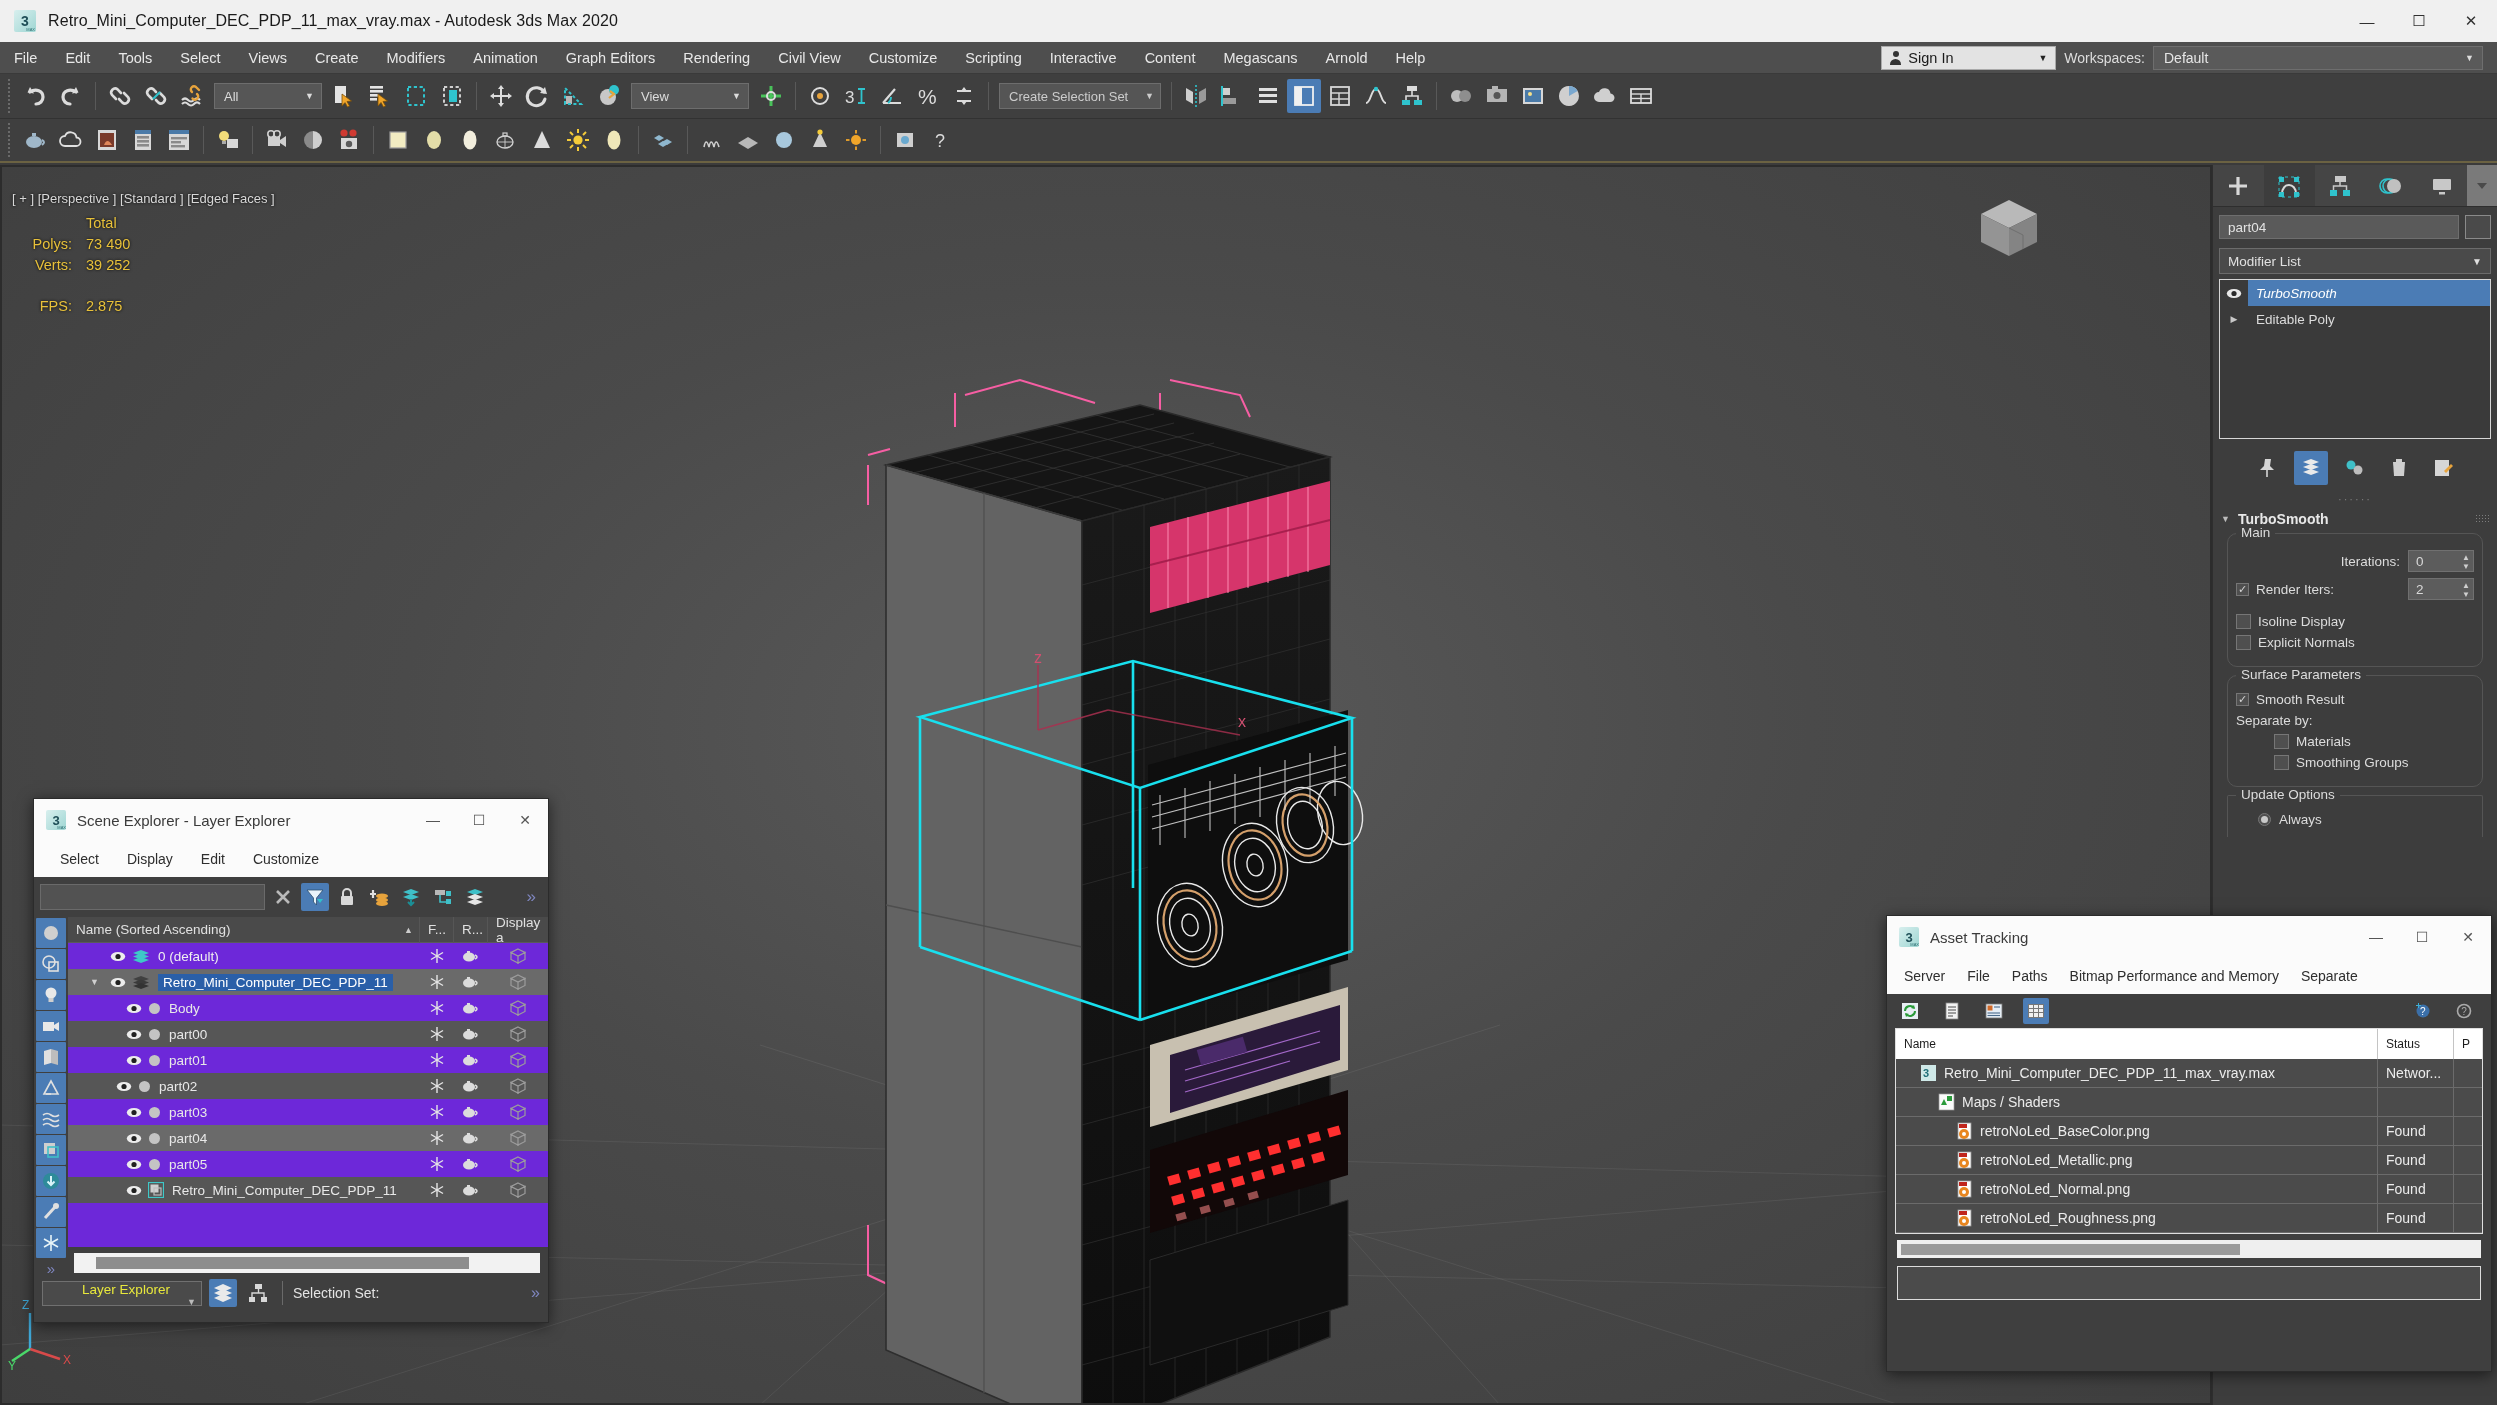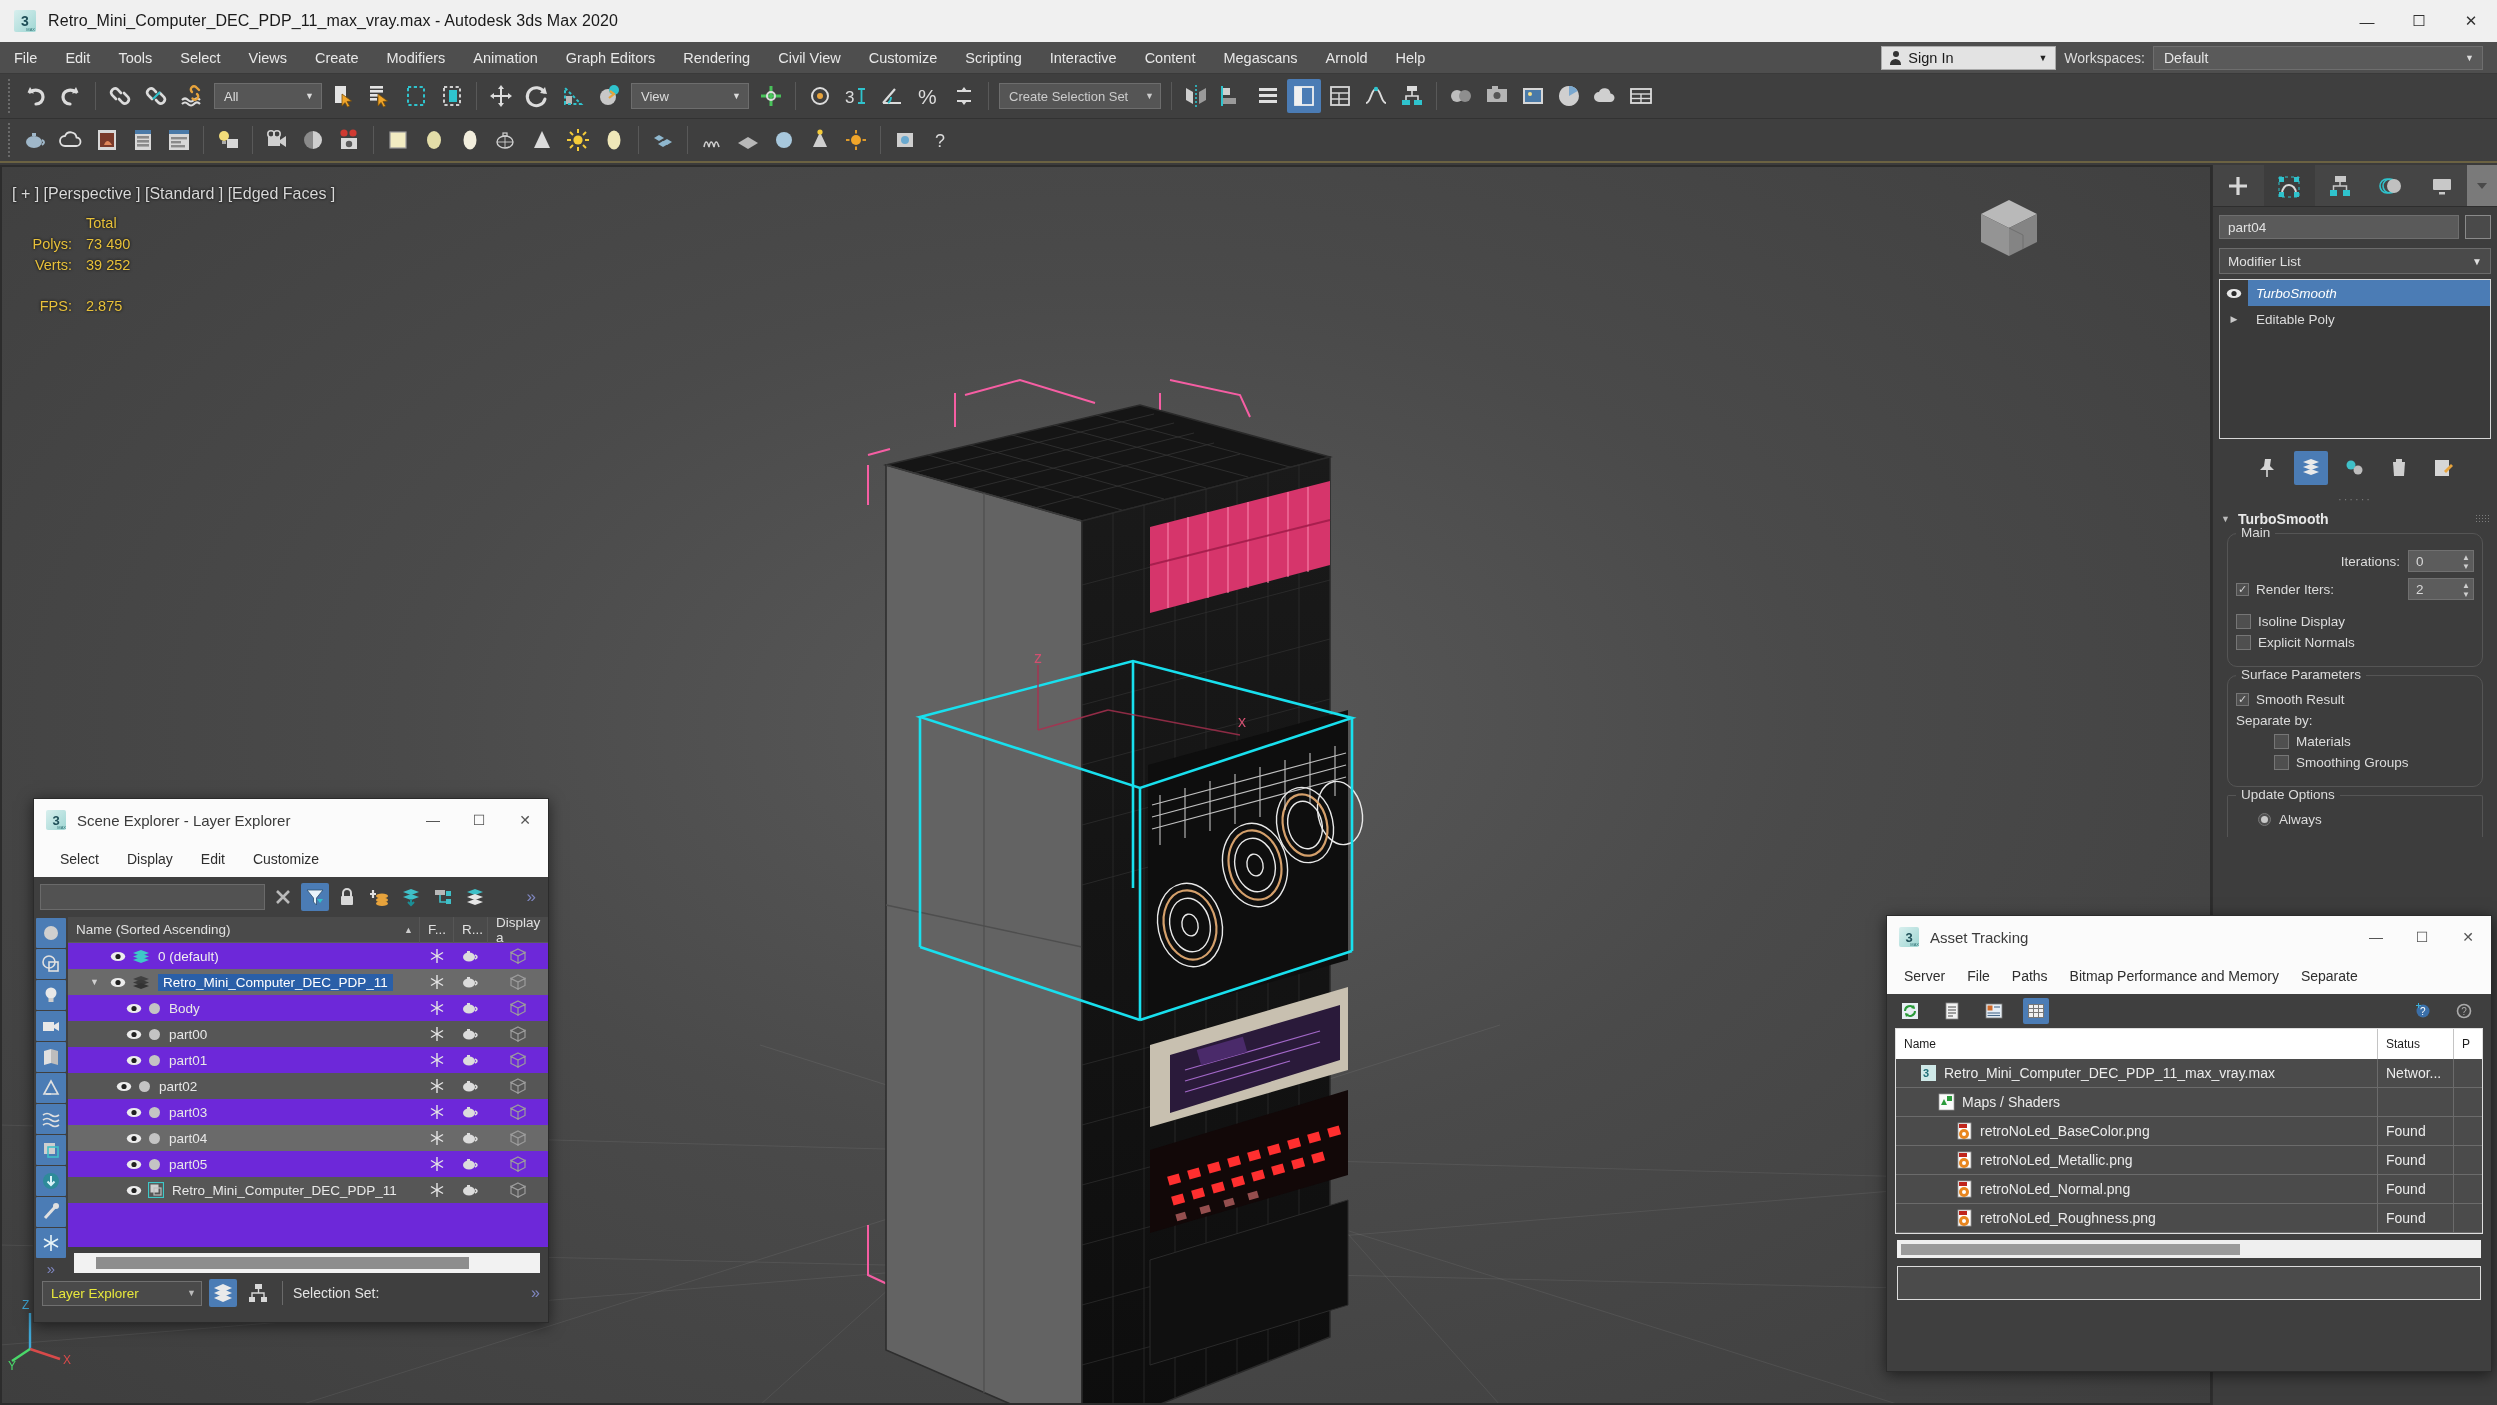--- a/index.html
+++ b/index.html
@@ -108,21 +108,21 @@
 
   
   #viewport {
     position:absolute; left:0; top:165px; width:2212px; height:1240px;
     background: radial-gradient(ellipse at 50% 45%, #5a5a5a 0%, #4a4a4a 45%, #3e3e3e 100%);
     overflow:hidden;
   }
   #vp-border { position:absolute; left:0; top:0; width:2212px; height:1240px;
     border:2px solid #2c2c2c; pointer-events:none; }
   #vp-label {
-    position:absolute; left:12px; top:20px; font-size:16px; color:#d8d8d8;
+    position:absolute; left:12px; top:26px; font-size:13px; color:#d8d8d8;
     white-space:nowrap; text-shadow:0 0 3px #000;
   }
   #vp-stats {
     position:absolute; left:14px; top:48px;
     font-size:14.5px; color:#e8c13a; line-height:1.45; text-shadow:0 0 3px #000;
   }
   #vp-stats table { border-collapse:collapse; }
   #vp-stats td { padding:0 0 0 0; }
   #vp-stats td.lbl { text-align:right; padding-right:14px; width:72px;}
   #vp-stats .spacer td { height:20px; }
@@ -234,21 +234,21 @@
   .se-hcell { padding-left:8px; display:flex; align-items:center; height:26px; border-right:1px solid #565656;}
   .se-row { display:flex; height:26px; align-items:center; font-size:13.5px; color:#e6e6e6; }
   .se-row.alt { background:#565656; }
   .se-row.hl { background:#6a6a6a; }
   .se-col-name { flex:1; display:flex; align-items:center; overflow:hidden; white-space:nowrap;}
   .se-col-icn { width:34px; display:flex; align-items:center; justify-content:center; }
   #se-hscroll { height:20px; background:#f2f2f2; margin:6px 8px 0 40px; display:flex; align-items:center; }
   #se-hscroll .thumb { height:12px; background:#8d8d8d; width:80%; margin-left:22px; }
   #se-footer { height:40px; display:flex; align-items:center; padding:0 8px; gap:7px; background:#3f3f3f;}
   #se-layersel { width:160px; height:25px; background:#4a4a4a; border:1px solid #707070;
-    color:#e8e83c; font-size:13.5px; display:flex; align-items:center; padding-left:8px; }
+    color:#e8e83c; font-size:13.5px; display:flex; align-items:center; padding-left:8px;flex-direction:column; }
   #se-layersel .caret { margin-left:auto; margin-right:5px; font-size:9px; color:#bbb; }
 
   
   #asset-tracking { left:1886px; top:915px; width:606px; height:457px; }
   #at-toolbar { height:34px; background:#3f3f3f; display:flex; align-items:center; padding:0 10px; gap:16px; }
   .at-tb { width:26px; height:26px; display:flex; align-items:center; justify-content:center; border-radius:2px;}
   .at-tb.on { background:#4b7cb5; }
   #at-table { margin:0 8px; background:#4b4b4b; border:1px solid #dedede; }
   .at-head { display:flex; height:30px; background:#fff; color:#1c1c1c; font-size:12px; align-items:center; }
   .at-head .c { border-right:1px solid #c4c4c4; height:30px; line-height:30px; padding-left:8px;}

